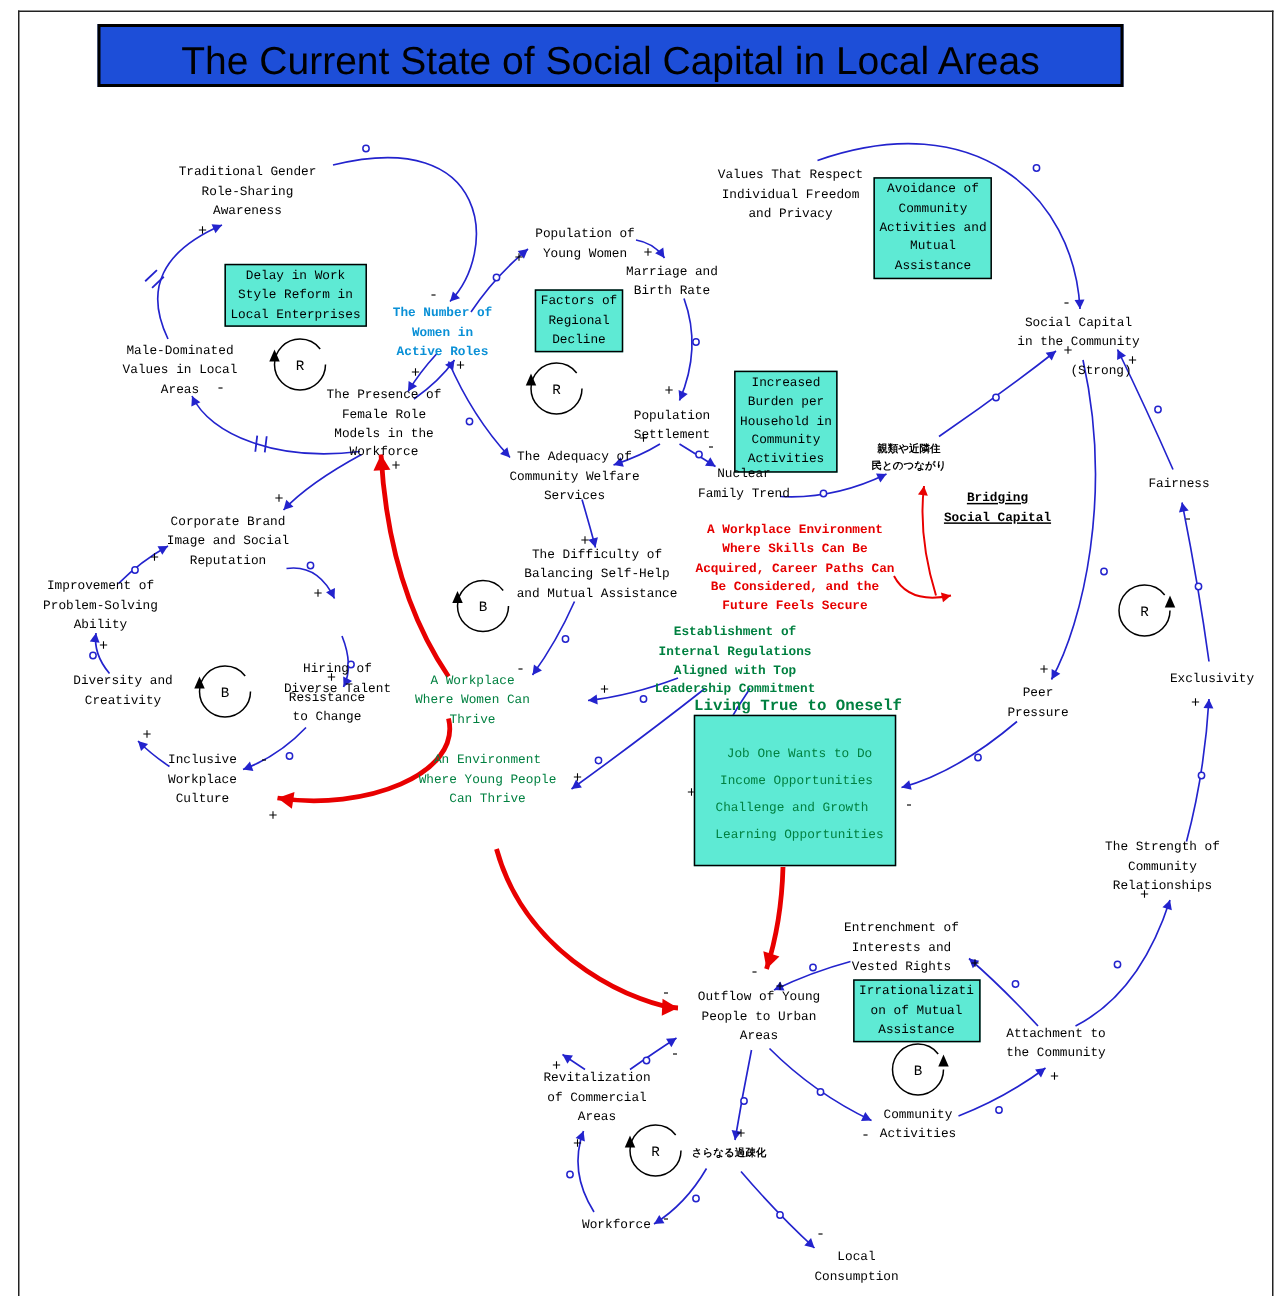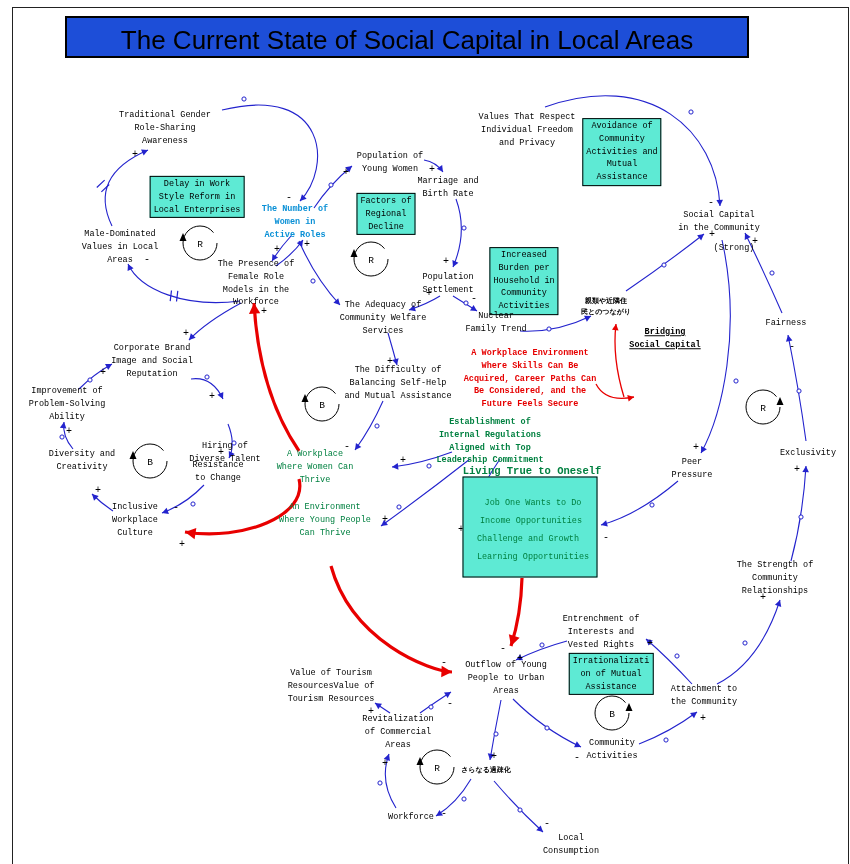--- a/index.html
+++ b/index.html
@@ -334,23 +334,20 @@
 Interests and
 Vested Rights</div>
     <div class="node nbox" style="left: 611px; top: 674px;">Irrationalizati
 on of Mutual
 Assistance</div>
     <div class="node" style="left: 704px; top: 696px;">Attachment to
 the Community</div>
     <div class="node" style="left: 506px; top: 678px;">Outflow of Young
 People to Urban
 Areas</div>
-    <div class="node" style="left: 331px; top: 686px;">Value of Tourism
-ResourcesValue of
-Tourism Resources</div>
     <div class="node" style="left: 398px; top: 732px;">Revitalization
 of Commercial
 Areas</div>
     <div class="node" style="left: 612px; top: 750px;">Community
 Activities</div>
     <div class="node nb" style="left: 486px; top: 770px; font-size: 7px;">さらなる過疎化</div>
     <div class="node" style="left: 411px; top: 817px;">Workforce</div>
     <div class="node" style="left: 571px; top: 845px;">Local
 Consumption</div>
   </div>

